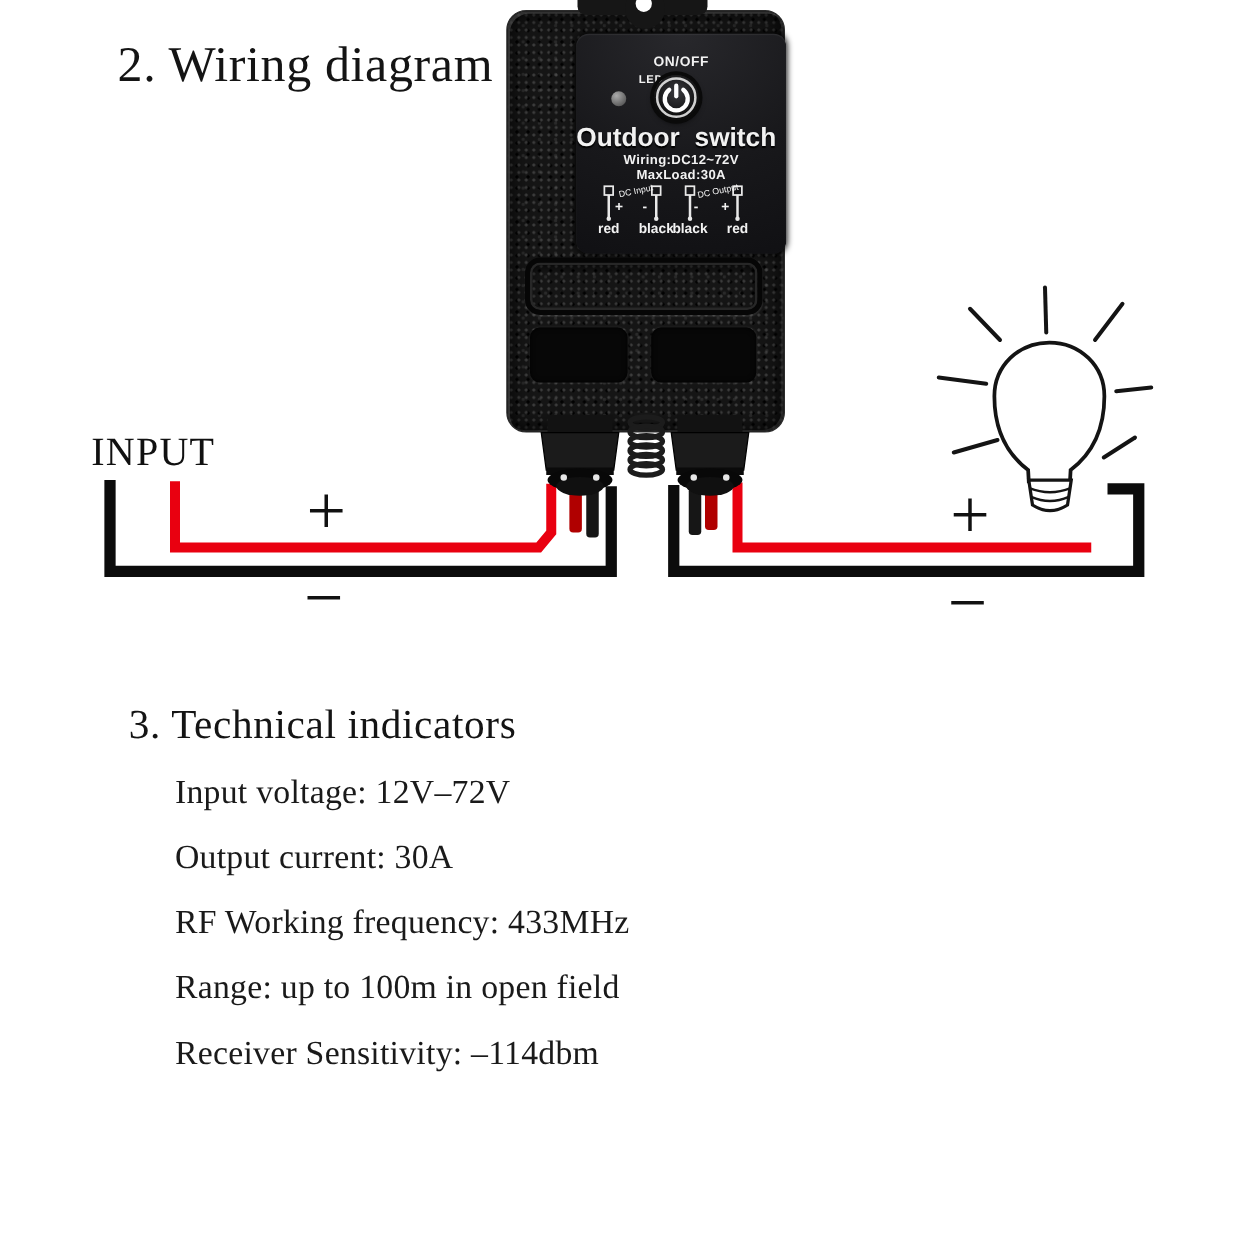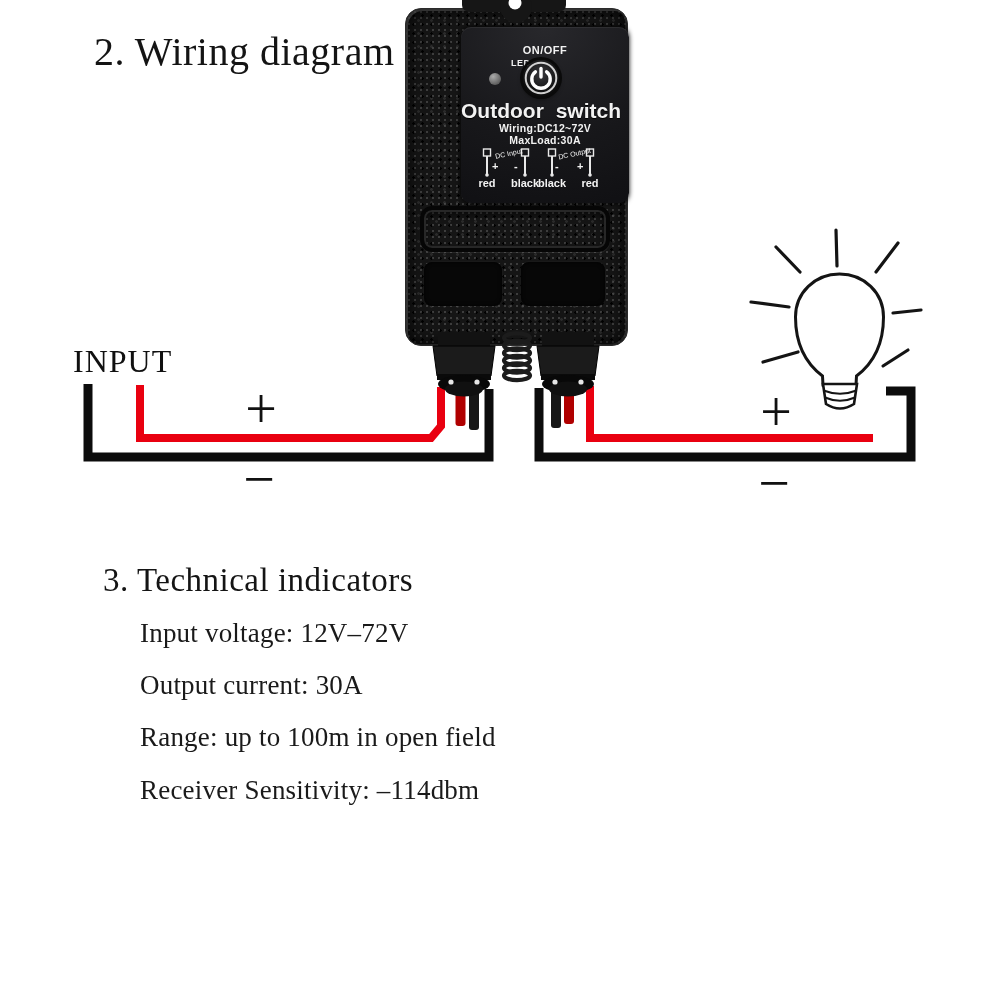--- a/index.html
+++ b/index.html
@@ -188,17 +188,18 @@
   <div class="abs io-label" style="left:73px;top:343px;z-index:6;">INPUT</div>
   <div class="abs big-sign" style="left:261px;top:409px;z-index:6;">+</div>
   <div class="abs big-sign" style="left:259px;top:479px;z-index:6;">−</div>
   <div class="abs big-sign" style="left:776px;top:412px;z-index:6;">+</div>
   <div class="abs big-sign" style="left:774px;top:483px;z-index:6;">−</div>
 
   <div class="abs heading" style="left:103px;top:562px;font-size:33px;">3. Technical indicators</div>
   <div class="abs" style="left:140px;top:618px;">
     <div class="spec-row">Input voltage: 12V–72V</div>
     <div class="spec-row">Output current: 30A</div>
+    <div class="spec-row">RF Working frequency: 433MHz</div>
     <div class="spec-row" style="height:53px;">Range: up to 100m in open field</div>
     <div class="spec-row" style="height:56px;">Receiver Sensitivity: –114dbm</div>
   </div>
 
 </div>
 
 </body></html>

